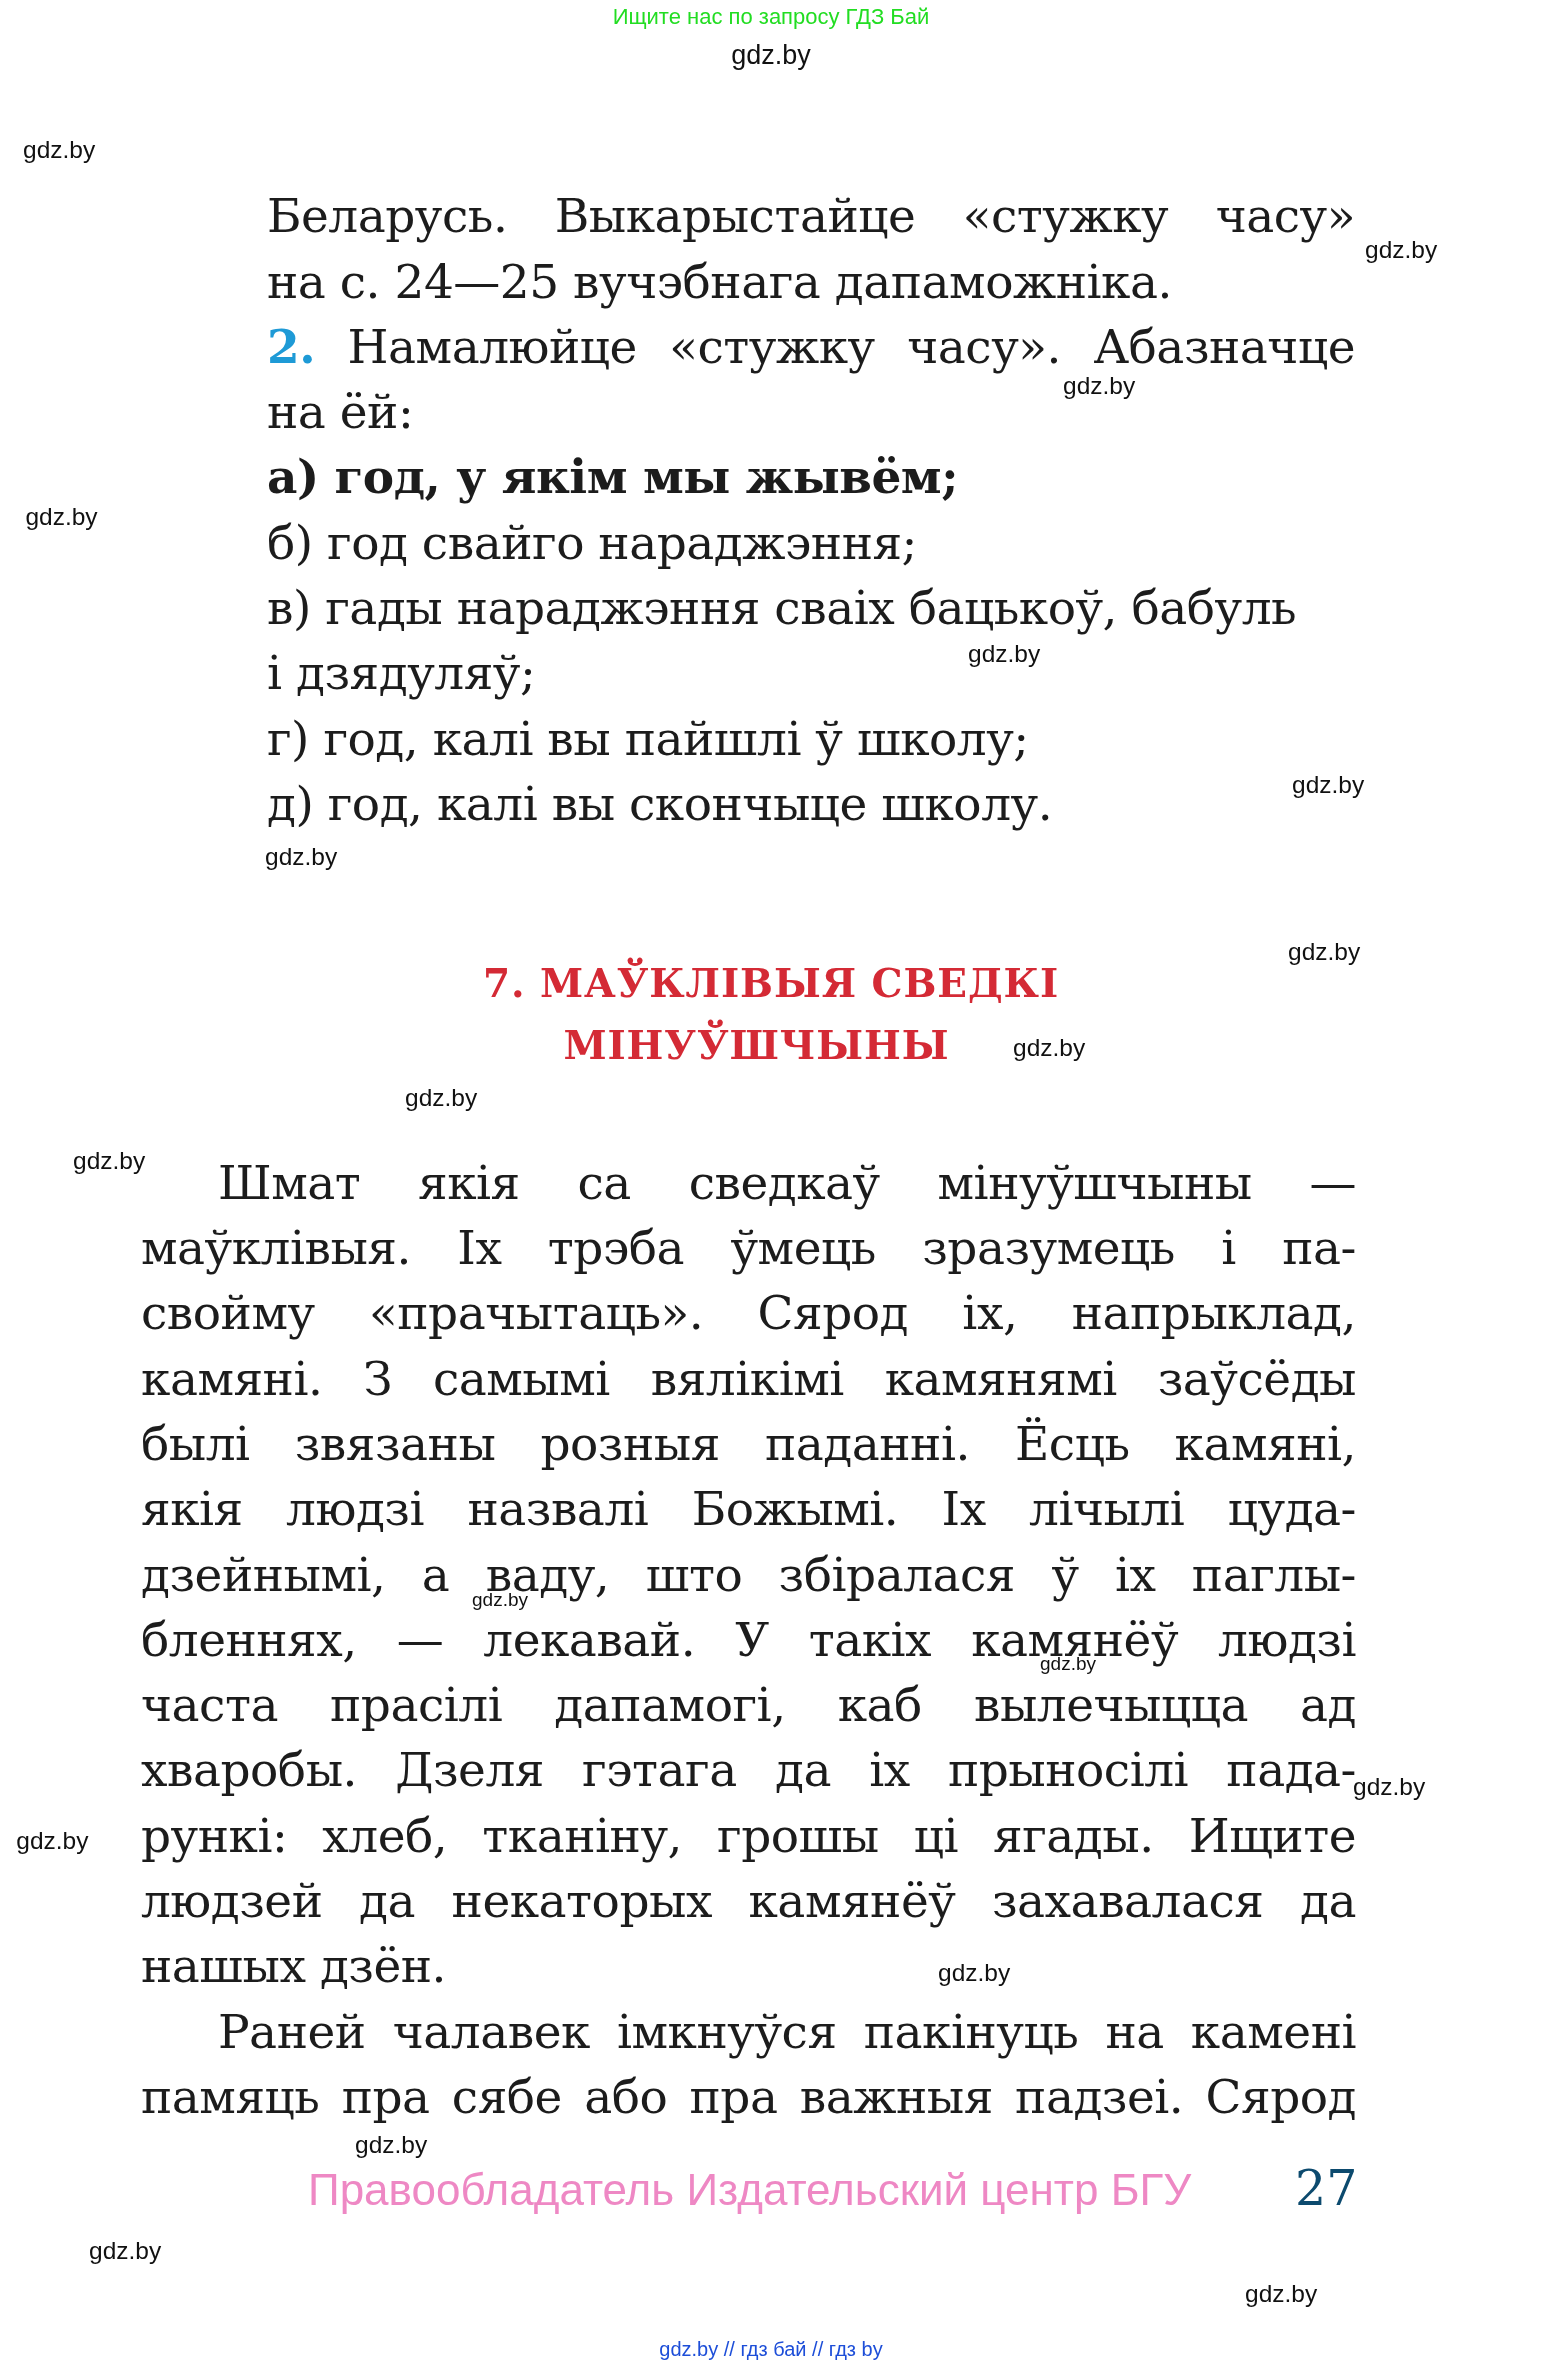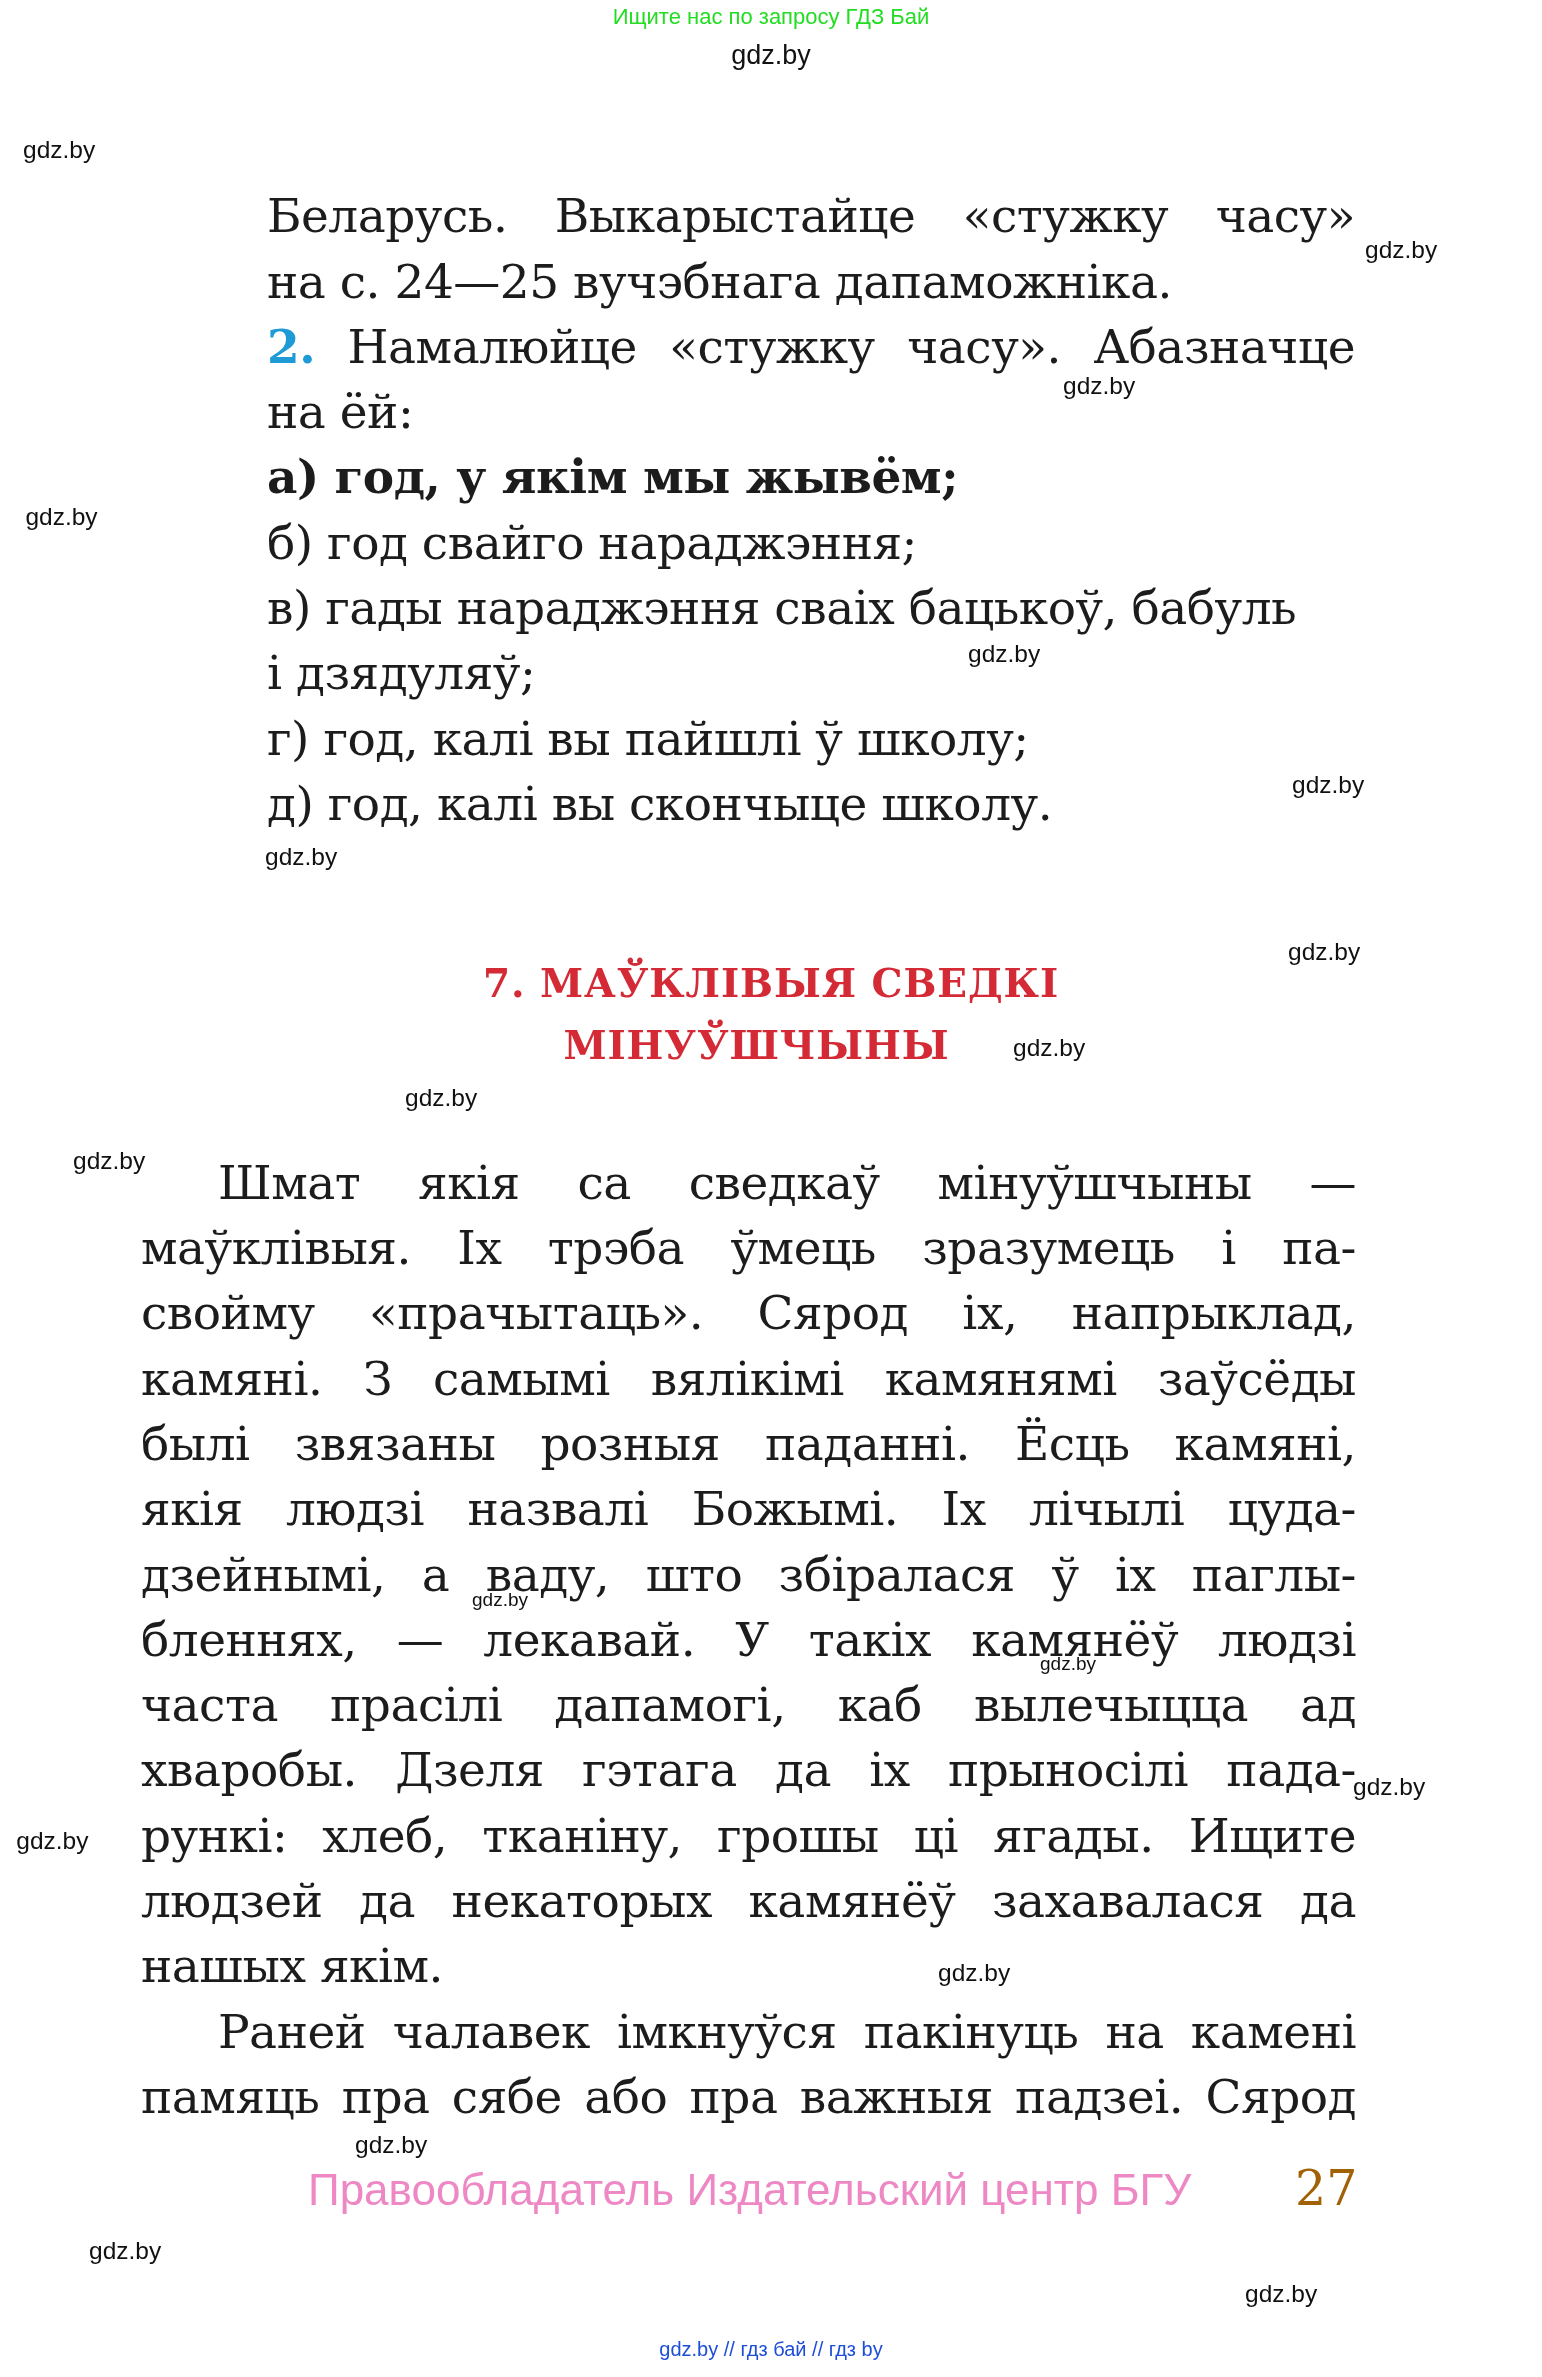--- a/index.html
+++ b/index.html
@@ -5,21 +5,21 @@
   html, body { margin:0; padding:0; background:#ffffff; }
   body { width:1542px; height:2377px; position:relative; overflow:hidden; font-family:"DejaVu Serif", serif; }
   .wm { position:absolute; font-family:"Liberation Sans", sans-serif; font-size:24.5px; color:#111; white-space:nowrap; }
   .topnote { position:absolute; left:0; width:1542px; top:3.6px; text-align:center; font-family:"Liberation Sans", sans-serif; font-size:22px; color:#22dd22; }
   .topwm { position:absolute; left:0; width:1542px; top:40px; text-align:center; font-family:"Liberation Sans", sans-serif; font-size:27px; color:#111; }
   .line { position:absolute; font-family:"DejaVu Serif", serif; font-size:47px; color:#1c1c1c; white-space:nowrap; line-height:1; letter-spacing:-0.5px; }
   .just { text-align:justify; text-align-last:justify; }
   .num { color:#1e9ad6; font-weight:bold; }
   .heading { position:absolute; left:0; width:1542px; text-align:center; font-family:"DejaVu Serif", serif; font-weight:bold; font-size:39px; color:#d42a35; line-height:1; letter-spacing:0.9px; }
   .pink { position:absolute; left:308px; top:2165px; font-family:"Liberation Sans", sans-serif; font-size:44px; color:#ee88c4; white-space:nowrap; }
-  .pagenum { position:absolute; left:1295px; top:2160px; font-family:"DejaVu Serif", serif; font-size:49px; color:#a16207; }
+  .pagenum { position:absolute; left:1295px; top:2160px; font-family:"DejaVu Serif", serif; font-size:49px; color:#0c4a6e; }
   .footer { position:absolute; left:0; width:1542px; top:2338px; text-align:center; font-family:"Liberation Sans", sans-serif; font-size:20px; color:#1d4ed8; }
 </style>
 </head>
 <body>
 
 <div class="topnote">Ищите нас по запросу ГДЗ Бай</div>
 <div class="topwm">gdz.by</div>
 
 <div class="wm" style="left:23px;top:136px;">gdz.by</div>
 <div class="wm" style="left:1365px;top:236px;">gdz.by</div>
@@ -66,21 +66,21 @@
   <div class="line just" style="left:141px;top:1289px;width:1215px;">свойму «прачытаць». Сярод іх, напрыклад,</div>
   <div class="line just" style="left:141px;top:1355px;width:1215px;">камяні. З самымі вялікімі камянямі заўсёды</div>
   <div class="line just" style="left:141px;top:1420px;width:1215px;">былі звязаны розныя паданні. Ёсць камяні,</div>
   <div class="line just" style="left:141px;top:1485px;width:1215px;">якія людзі назвалі Божымі. Іх лічылі цуда-</div>
   <div class="line just" style="left:141px;top:1551px;width:1215px;">дзейнымі, а ваду, што збіралася ў іх паглы-</div>
   <div class="line just" style="left:141px;top:1616px;width:1215px;">бленнях, — лекавай. У такіх камянёў людзі</div>
   <div class="line just" style="left:141px;top:1681px;width:1215px;">часта прасілі дапамогі, каб вылечыцца ад</div>
   <div class="line just" style="left:141px;top:1746px;width:1215px;">хваробы. Дзеля гэтага да іх прыносілі пада-</div>
   <div class="line just" style="left:141px;top:1812px;width:1215px;">рункі: хлеб, тканіну, грошы ці ягады. Ищите</div>
   <div class="line just" style="left:141px;top:1877px;width:1215px;">людзей да некаторых камянёў захавалася да</div>
-  <div class="line" style="left:141px;top:1942px;">нашых якім.</div>
+  <div class="line" style="left:141px;top:1942px;">нашых дзён.</div>
 </div>
 
 <div>
   <div class="line just" style="left:218px;top:2008px;width:1138px;">Раней чалавек імкнуўся пакінуць на камені</div>
   <div class="line just" style="left:141px;top:2073px;width:1215px;">памяць пра сябе або пра важныя падзеі. Сярод</div>
 </div>
 
 <div class="pink">Правообладатель Издательский центр БГУ</div>
 <div class="pagenum">27</div>
 <div class="footer">gdz.by // гдз бай // гдз by</div>

